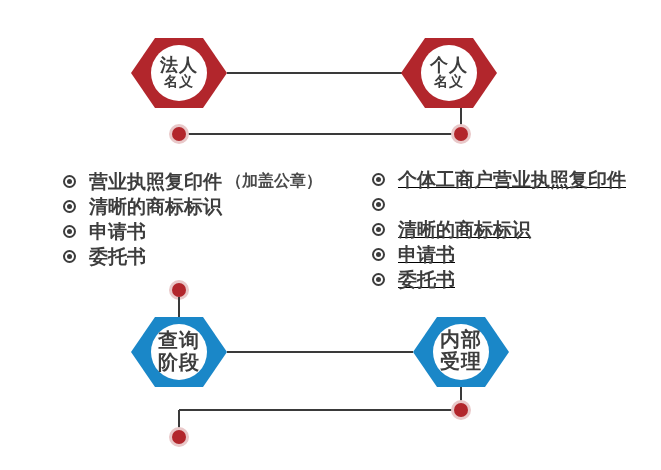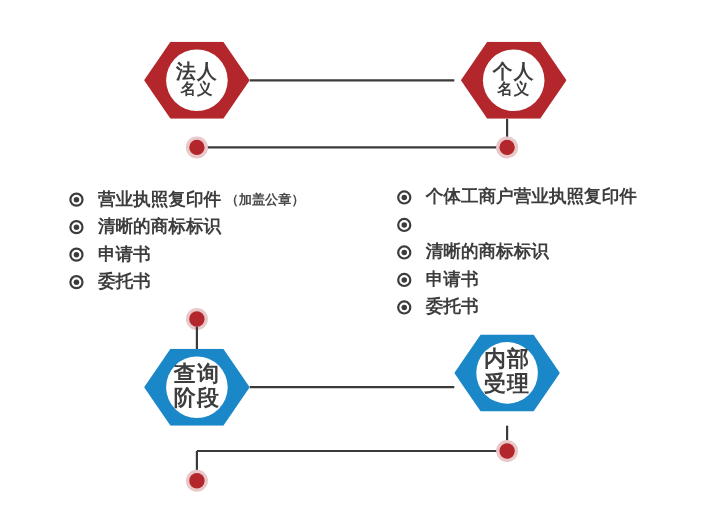--- a/index.html
+++ b/index.html
@@ -9,22 +9,22 @@
   .node{position:absolute;width:96px;height:70px;}
   .node svg{position:absolute;left:0;top:0;display:block;}
   .node-label{position:absolute;inset:0;display:flex;flex-direction:column;align-items:center;justify-content:center;line-height:1.08;color:#3d3d3d;font-weight:700;z-index:2;}
   .node-top .l1{font-size:18px;letter-spacing:1px;}
   .node-top .l2{font-size:14px;letter-spacing:1px;font-family:Liberation Mono, monospace;}
   .node-bottom .l1,.node-bottom .l2{font-size:20px;letter-spacing:1px;}
   .list{position:absolute;display:flex;flex-direction:column;}
   .list-item{display:flex;align-items:center;height:25px;}
   .bullet{flex:0 0 auto;width:13px;height:13px;border:2px solid #3c3c3c;border-radius:50%;box-sizing:border-box;display:flex;align-items:center;justify-content:center;margin-right:13px;}
   .bullet-dot{width:5px;height:5px;border-radius:50%;background:#3c3c3c;}
-  .item-text{font-size:16px;font-weight:700;color:#3d3d3d;white-space:nowrap;}
-  .item-note{font-size:12px;font-weight:700;color:#4a4a4a;margin-left:4px;white-space:nowrap;}
+  .item-text{font-size:19px;font-weight:700;color:#3d3d3d;white-space:nowrap;}
+  .item-note{font-size:16px;font-weight:700;color:#4a4a4a;margin-left:4px;white-space:nowrap;}
 </style>
 </head>
 <body>
 
 <div class="canvas">
 
   <svg class="wires" width="661" height="470" viewBox="0 0 661 470">
 
     <line x1="227" y1="73" x2="413" y2="73" stroke="#3a3a3a" stroke-width="2"></line>
     <line x1="461" y1="108" x2="461" y2="134" stroke="#3a3a3a" stroke-width="2"></line>
@@ -61,21 +61,21 @@
     <svg width="96" height="70" viewBox="0 0 96 70">
       <polygon points="0,35 24,0 72,0 96,35 72,70 24,70" fill="#b2262c"></polygon>
       <circle cx="48" cy="35" r="28" fill="#ffffff"></circle>
     </svg>
     <div class="node-label">
       <div class="l1">法人</div>
       <div class="l2">名义</div>
     </div>
   </div>
 
-  <div class="node node-top" style="left:419px;top:38px;">
+  <div class="node node-top" style="left:401px;top:38px;">
     <svg width="96" height="70" viewBox="0 0 96 70">
       <polygon points="0,35 24,0 72,0 96,35 72,70 24,70" fill="#b2262c"></polygon>
       <circle cx="48" cy="35" r="28" fill="#ffffff"></circle>
     </svg>
     <div class="node-label">
       <div class="l1">个人</div>
       <div class="l2">名义</div>
     </div>
   </div>
 
@@ -100,21 +100,21 @@
       <span class="item-text">申请书</span>
     </div>
     <div class="list-item">
       <span class="bullet">
           <span class="bullet-dot"></span>
         </span>
       <span class="item-text">委托书</span>
     </div>
   </div>
 
-  <div class="list" style="left:361px;top:167px;">
+  <div class="list" style="left:372px;top:167px;text-decoration:underline;">
     <div class="list-item">
       <span class="bullet">
           <span class="bullet-dot"></span>
         </span>
       <span class="item-text">个体工商户营业执照复印件</span>
     </div>
     <div class="list-item">
       <span class="bullet">
           <span class="bullet-dot"></span>
         </span>
@@ -143,21 +143,21 @@
     <svg width="96" height="70" viewBox="0 0 96 70">
       <polygon points="0,35 24,0 72,0 96,35 72,70 24,70" fill="#1a87c8"></polygon>
       <circle cx="48" cy="35" r="28" fill="#ffffff"></circle>
     </svg>
     <div class="node-label">
       <div class="l1">查询</div>
       <div class="l2">阶段</div>
     </div>
   </div>
 
-  <div class="node node-bottom" style="left:413px;top:304px;">
+  <div class="node node-bottom" style="left:413px;top:317px;font-family:Liberation Mono, monospace;">
     <svg width="96" height="70" viewBox="0 0 96 70">
       <polygon points="0,35 24,0 72,0 96,35 72,70 24,70" fill="#1a87c8"></polygon>
       <circle cx="48" cy="35" r="28" fill="#ffffff"></circle>
     </svg>
     <div class="node-label">
       <div class="l1">内部</div>
       <div class="l2">受理</div>
     </div>
   </div>
 

